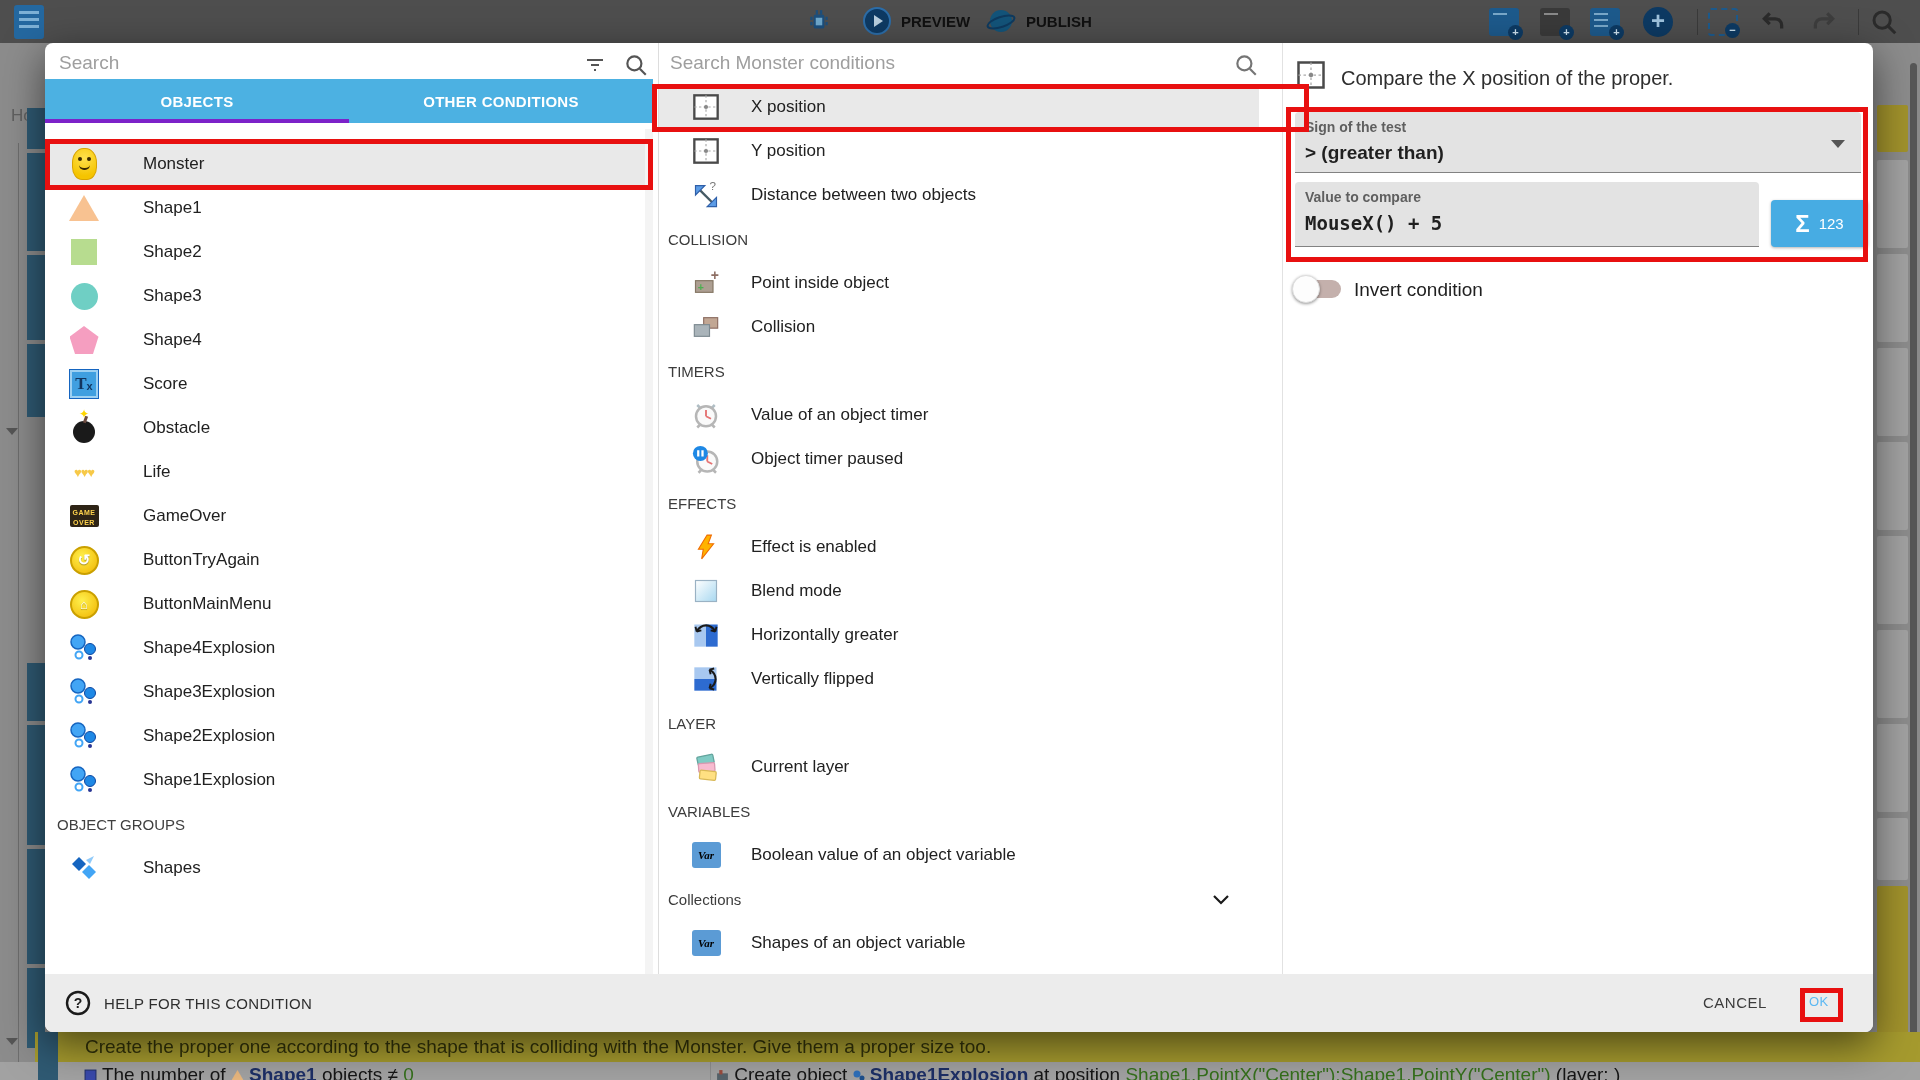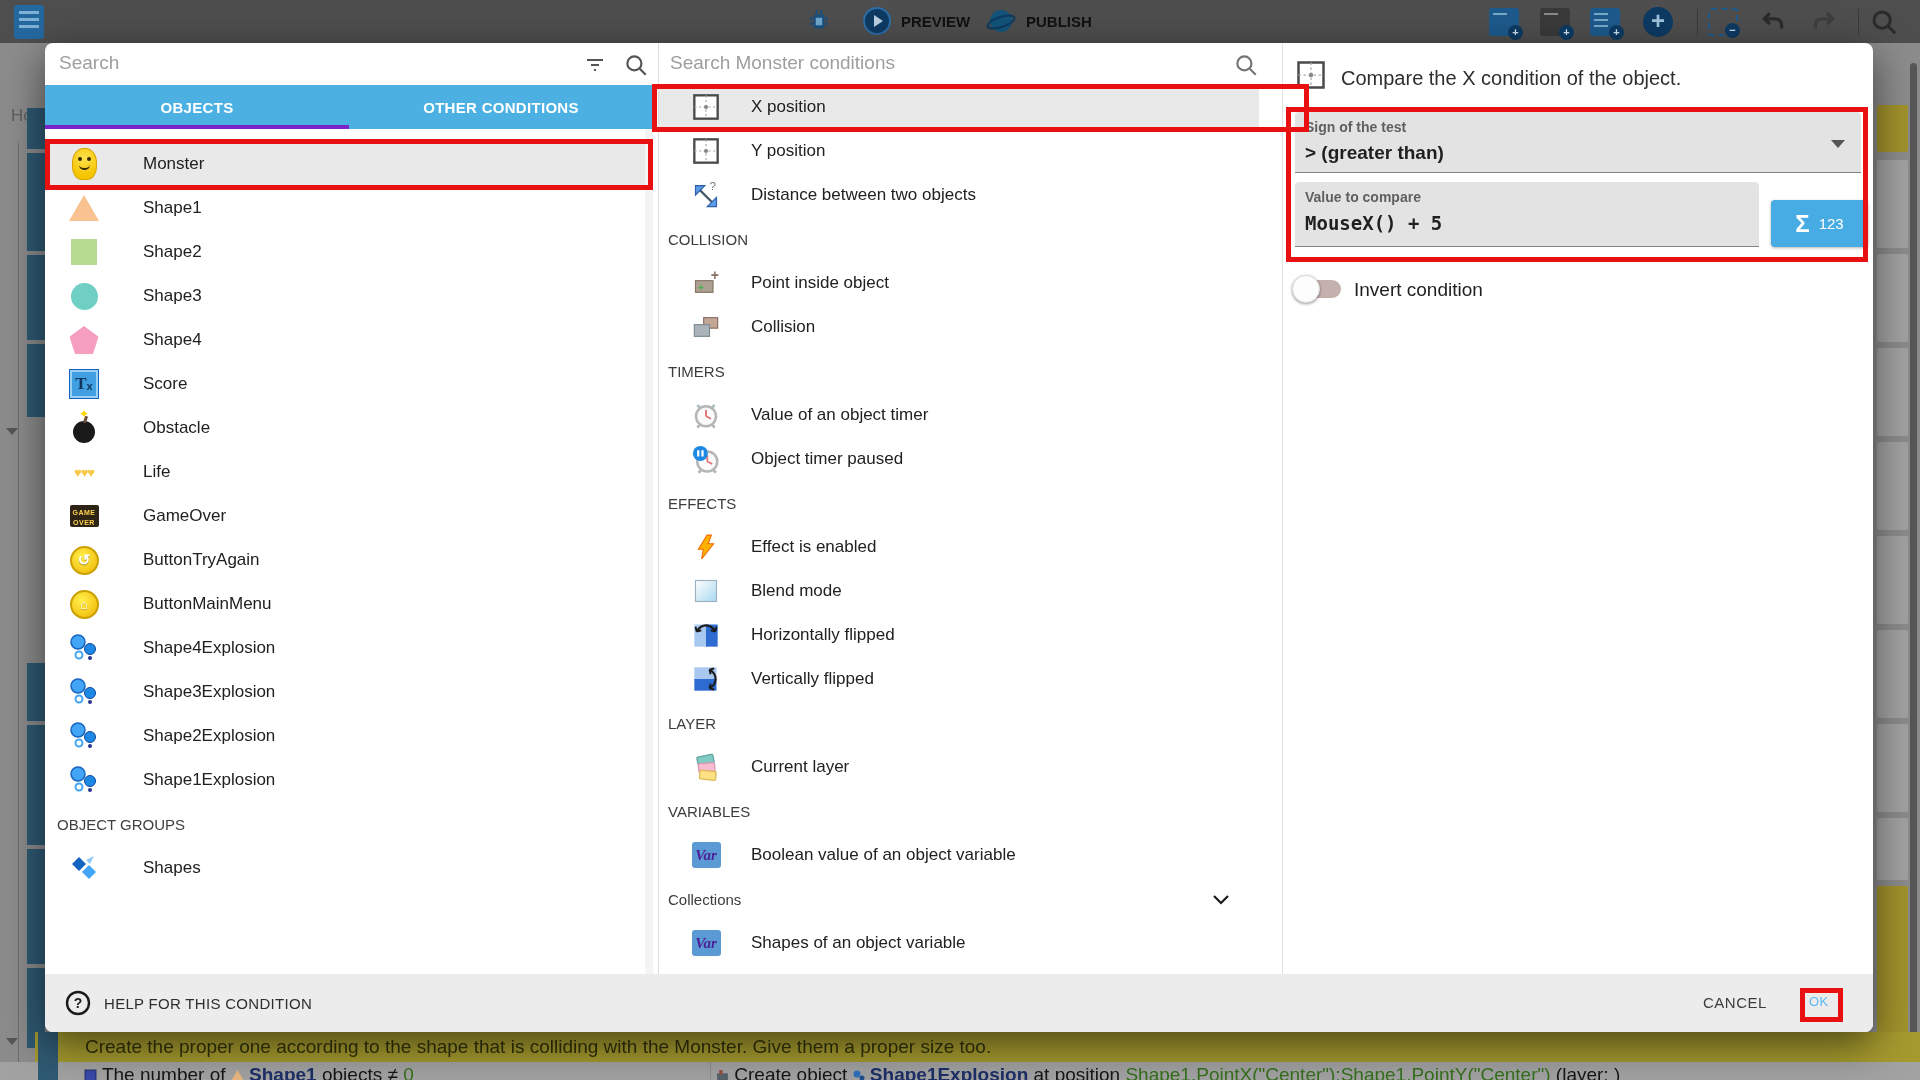--- a/index.html
+++ b/index.html
@@ -45,21 +45,21 @@
 
   
   #dialog{left:45px;top:43px;width:1828px;height:989px;background:#ffffff;border-radius:8px;
     box-shadow:0 12px 40px rgba(0,0,0,0.55);z-index:5;}
 
   
   #lp{left:0;top:0;width:608px;height:931px;overflow:hidden;}
   .searchrow{position:absolute;left:0;top:0;height:42px;}
   .searchrow input{border:none;outline:none;background:transparent;font-size:19px;color:#222;}
   .searchrow input::placeholder{color:#9e9e9e;opacity:1;}
-  #lp-tabs{position:absolute;left:0;top:42px;width:608px;height:44px;background:#4cb1e2;display:flex;}
+  #lp-tabs{position:absolute;left:0;top:36px;width:608px;height:44px;background:#4cb1e2;display:flex;}
   .tab{flex:1;display:flex;align-items:center;justify-content:center;color:#fff;font-size:15px;font-weight:bold;letter-spacing:.3px;position:relative;}
   #tab-underline{position:absolute;left:0;bottom:0;width:304px;height:4px;background:#7c22c9;}
   #lp-list{position:absolute;left:0;top:99px;width:600px;}
   .orow{height:44px;display:flex;align-items:center;font-size:17px;color:#212121;}
   .orow .ic{width:36px;height:40px;margin-left:21px;margin-right:41px;flex:none;display:flex;align-items:center;justify-content:center;position:relative;}
   .sel{background:#e9e9e9;}
   .gheader{height:44px;display:flex;align-items:center;padding-left:12px;font-size:15px;color:#3f3f3f;}
   .lp-track{left:600px;top:86px;width:8px;height:845px;background:#f4f4f4;}
 
   
@@ -81,22 +81,22 @@
   .gameover span{font-size:7px;font-weight:bold;color:#ffd34d;letter-spacing:.5px;}
   .ybtn{width:29px;height:29px;border-radius:50%;background:radial-gradient(circle at 40% 35%,#fff04d,#f0b400);border:2px solid #caa000;
     display:flex;align-items:center;justify-content:center;color:#fff;font-size:15px;font-weight:bold;text-shadow:0 1px 1px rgba(0,0,0,.35);}
 
   
   #mp{left:613px;top:0;width:624px;height:931px;border-left:1px solid #ddd;overflow:hidden;}
   #mp-list{position:absolute;left:0;top:42px;width:600px;text-align:center;}
   .crow{height:44px;display:flex;align-items:center;font-size:17px;color:#212121;}
   .crow .ic{width:32px;height:32px;margin-left:31px;margin-right:29px;flex:none;display:flex;align-items:center;justify-content:center;}
   .chead{height:44px;display:flex;align-items:center;padding-left:9px;font-size:15px;color:#3c3c3c;}
-  .var-ic{width:29px;height:26px;background:#5b9bd5;border-radius:3px;color:#4c1d95;display:flex;align-items:center;justify-content:center;
-    font-family:"Liberation Serif",serif;font-style:italic;font-weight:bold;font-size:15px;}
+  .var-ic{width:29px;height:26px;background:#5b9bd5;border-radius:3px;color:#000000;display:flex;align-items:center;justify-content:center;
+    font-family:"Liberation Serif",serif;font-style:italic;font-weight:bold;font-size:11px;}
   .chev{margin-left:auto;margin-right:26px;}
 
   
   #rp{left:1237px;top:0;width:591px;height:931px;border-left:1px solid #e2e2e2;}
   #rp-title{position:absolute;left:58px;top:24px;font-size:20px;color:#2e2e2e;}
   #rp-title-icon{position:absolute;left:13px;top:17px;}
   .field{position:absolute;background:#e3e3e3;border-radius:4px 4px 0 0;border-bottom:1px solid #828282;font-weight:bold;}
   .field .flabel{position:absolute;left:10px;top:7px;font-size:14px;color:#5f5f5f;}
   .field .fvalue{position:absolute;left:10px;top:30px;font-size:19px;color:#1f1f1f;white-space:nowrap;}
   .mono{font-family:"DejaVu Sans Mono",monospace;}
@@ -520,21 +520,21 @@
         </div>
         <div class="crow">
           <span class="ic">
             <svg width="28" height="28" viewBox="0 0 24 24">
                 <rect x="2" y="3" width="10" height="19" fill="#a8c8f0"></rect>
                 <rect x="12" y="3" width="10" height="19" fill="#2d6bd0"></rect>
                 <path d="M4 9C8 2 16 2 20 9" fill="none" stroke="#1a1a1a" stroke-width="1.8"></path>
                 <path d="M4 9 3 5M4 9l4-1M20 9l1-4M20 9l-4-1" stroke="#1a1a1a" stroke-width="1.6"></path>
               </svg>
           </span>
-            <span>Horizontally flipped</span>
+            <span>Horizontally greater</span>
         </div>
         <div class="crow">
           <span class="ic">
             <svg width="28" height="28" viewBox="0 0 24 24">
                 <rect x="2" y="2" width="19" height="10" fill="#a8c8f0"></rect>
                 <rect x="2" y="12" width="19" height="10" fill="#2d6bd0"></rect>
                 <path d="M15 4c7 4 7 12 0 16" fill="none" stroke="#1a1a1a" stroke-width="1.8"></path>
                 <path d="M15 4l4-1M15 4l1 4M15 20l4 1M15 20l1-4" stroke="#1a1a1a" stroke-width="1.6"></path>
               </svg>
           </span>
@@ -577,21 +577,21 @@
       </div>
 
     </div>
 
     <div id="rp" class="abs">
       <svg id="rp-title-icon" width="30" height="30" viewBox="0 0 24 24">
         <rect x="2" y="2" width="20" height="20" fill="#fff" stroke="#4a4a4a" stroke-width="2"></rect>
           <path d="M2 12h20M12 2v20" stroke="#aaa" stroke-width="1" stroke-dasharray="2 2"></path>
           <circle cx="12" cy="12" r="1.8" fill="#888"></circle>
       </svg>
-      <div id="rp-title">Compare the X condition of the object.</div>
+      <div id="rp-title">Compare the X position of the proper.</div>
 
       <div class="field" style="left:12px;top:69px;width:566px;height:61px">
         <span class="flabel">Sign of the test</span>
         <span class="fvalue">&gt; (greater than)</span>
         <span class="caret"></span>
       </div>
 
       <div class="field" style="left:12px;top:139px;width:464px;height:65px">
         <span class="flabel">Value to compare</span>
         <span class="fvalue mono">MouseX() + 5</span>

